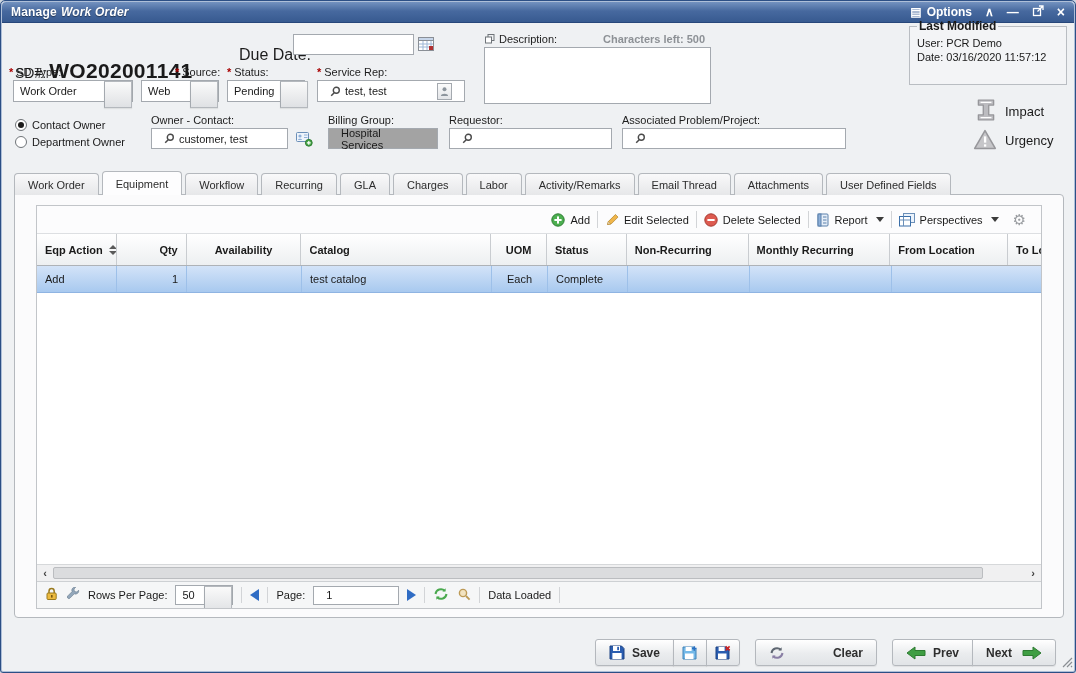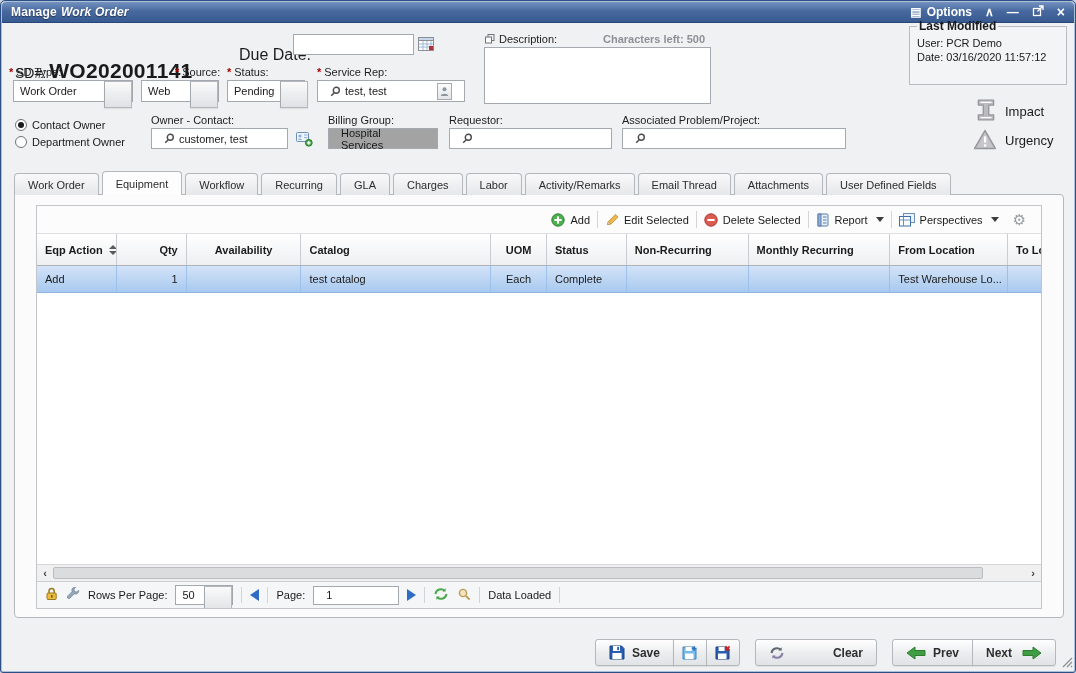--- a/index.html
+++ b/index.html
@@ -372,21 +372,20 @@
 
       <div class="grow">
         <div class="rc c0">Add</div>
         <div class="rc c1">1</div>
         <div class="rc c2"></div>
         <div class="rc c3">test catalog</div>
         <div class="rc c4">Each</div>
         <div class="rc c5">Complete</div>
         <div class="rc c6"></div>
         <div class="rc c7"></div>
-        <div class="rc c8">Test Warehouse Lo...</div>
         <div class="rc c9"></div>
       </div>
 
       <div class="gbody"></div>
 
       <div class="hscroll">
         <div class="harrow">‹</div>
         <div class="hthumb"></div>
         <div class="htrack"></div>
         <div class="harrow">›</div>

